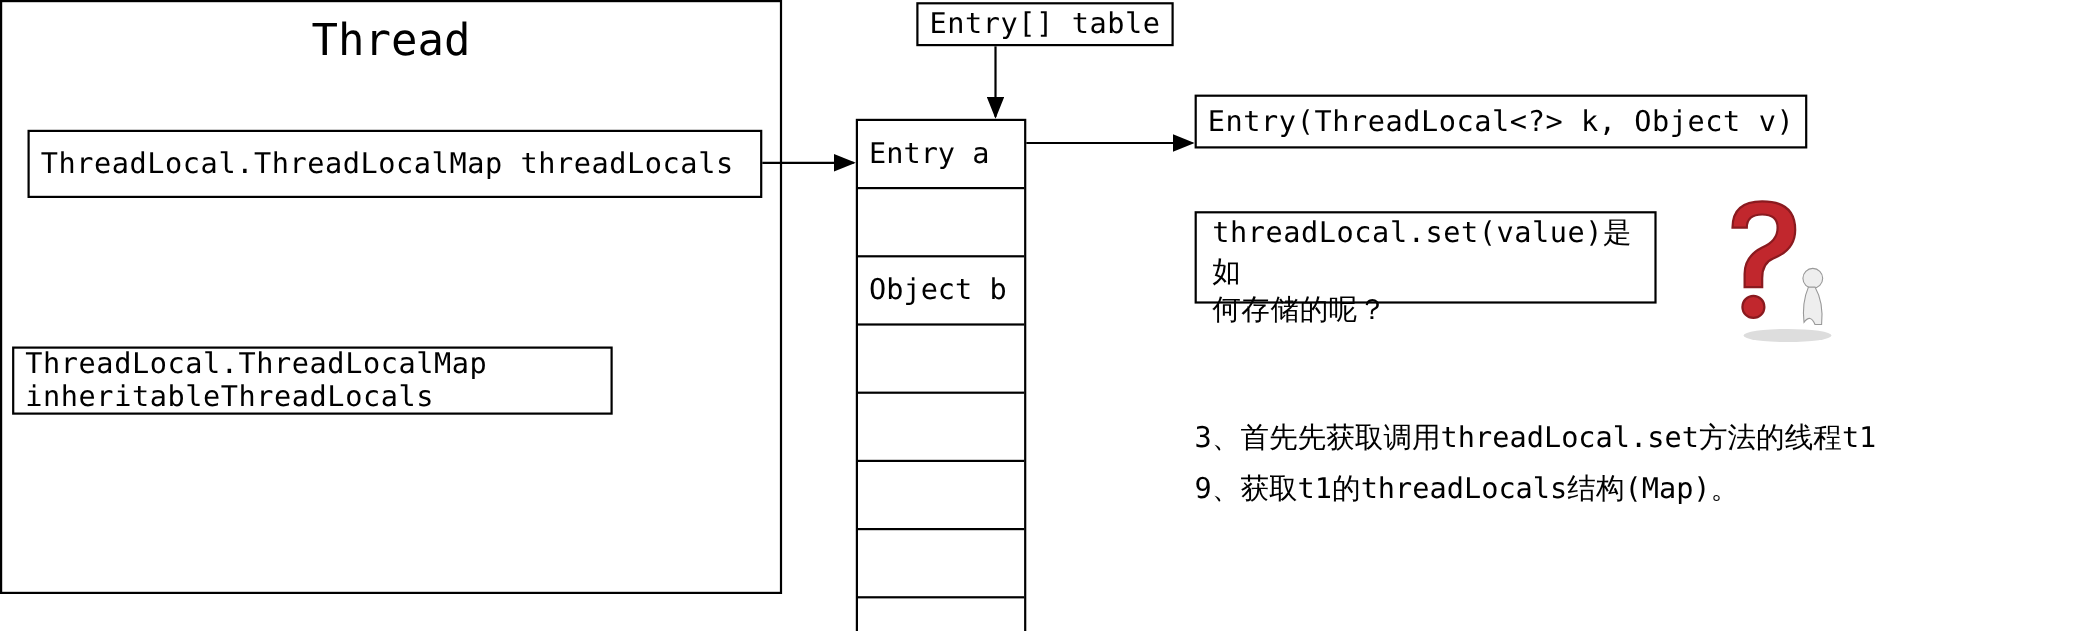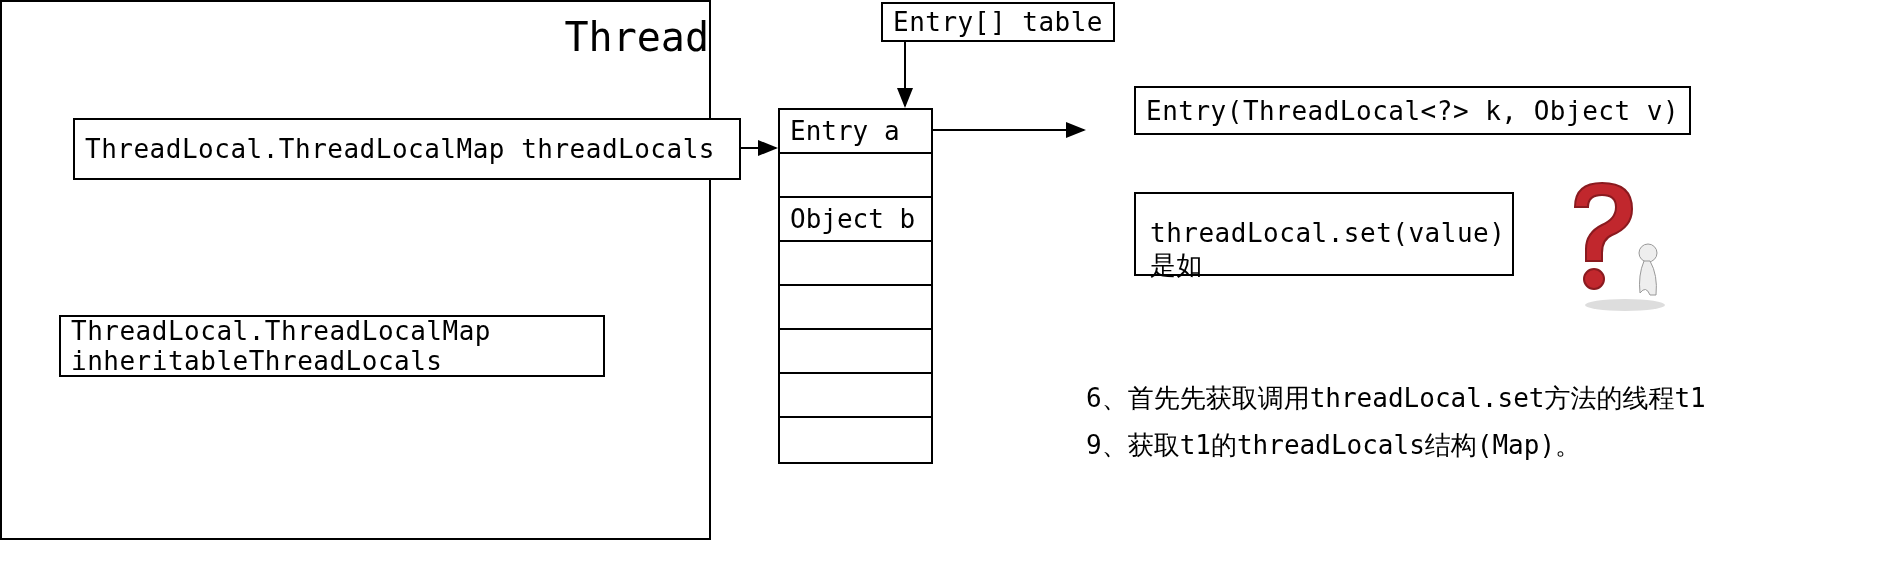--- a/index.html
+++ b/index.html
@@ -11,36 +11,35 @@
       position: relative;
       font-size: 24px;
     }
     .box {
       position: absolute;
       border: 2px solid #000;
       background: #fff;
       display: flex;
       align-items: center;
       padding: 4px 10px;
-      margin-left: 48px;
     }
     .thread-container {
       position: absolute;
       left: 0;
       top: 0;
       width: 711px;
       height: 540px;
       border: 2px solid #000;
     }
     .thread-title {
       position: absolute;
       top: 12px;
       left: 0;
       width: 100%;
-      text-align: right;
+      text-align: center;
       font-size: 40px;
       font-weight: normal;
     }
     .field1 {
       left: 25px;
       top: 118px;
       width: 668px;
       height: 62px;
     }
     .field2 {
@@ -55,41 +54,41 @@
       height: 40px;
     }
     .entry-table {
       position: absolute;
       left: 778px;
       top: 108px;
       width: 155px;
       border: 2px solid #000;
     }
     .entry-cell {
-      height: 44px;
+      height: 62px;
       border-bottom: 2px solid #000;
       display: flex;
       align-items: center;
       padding-left: 10px;
       font-family: monospace, "Microsoft YaHei";
       font-size: 26px;
     }
     .entry-cell:last-child { border-bottom: none; }
     .entry-constructor {
       left: 1086px;
       top: 86px;
       height: 49px;
     }
     .question-box {
       left: 1086px;
       top: 192px;
-      width: 380px;
+      width: 420px;
       height: 84px;
       display: block;
-      padding: 24px 14px;
+      padding: 0 14px;
     }
     .steps {
       position: absolute;
       left: 1086px;
       top: 375px;
       font-size: 26px;
       line-height: 1.8;
     }
     .mono { font-family: Consolas, monospace, "Microsoft YaHei"; font-size: 26px; letter-spacing: 0.5px; }
     
@@ -145,24 +144,25 @@
   <div class="entry-cell"></div>
   <div class="entry-cell"></div>
   <div class="entry-cell"></div>
   <div class="entry-cell"></div>
 </div>
 
 <div class="box entry-constructor mono">Entry(ThreadLocal&lt;?&gt; k, Object v)</div>
 
 <div class="box question-box">
   <div class="mono">threadLocal.set(value)是如</div>
+  <div class="mono">何存储的呢？</div>
 </div>
 
 <div class="steps">
-  <div>6、首先先获取调用threadLocal.set方法的线程t1</div>
+  <div>3、首先先获取调用threadLocal.set方法的线程t1</div>
   <div>9、获取t1的threadLocals结构(Map)。</div>
 </div>
 
 <div class="qmark-wrap">
   <svg viewBox="0 0 140 140">
 
     <path d="M 35 32 Q 35 8 62 8 Q 92 8 92 34 Q 92 52 72 60 Q 62 64 62 78 L 62 86 L 46 86 L 46 74 Q 46 58 62 50 Q 76 44 76 32 Q 76 20 62 20 Q 48 20 48 32 Z" fill="#c1272d" stroke="#8a1a1f" stroke-width="2"></path>
     <circle cx="54" cy="104" r="10" fill="#c1272d" stroke="#8a1a1f" stroke-width="2"></circle>
 
     <circle cx="108" cy="78" r="9" fill="#eee" stroke="#999" stroke-width="1"></circle>

